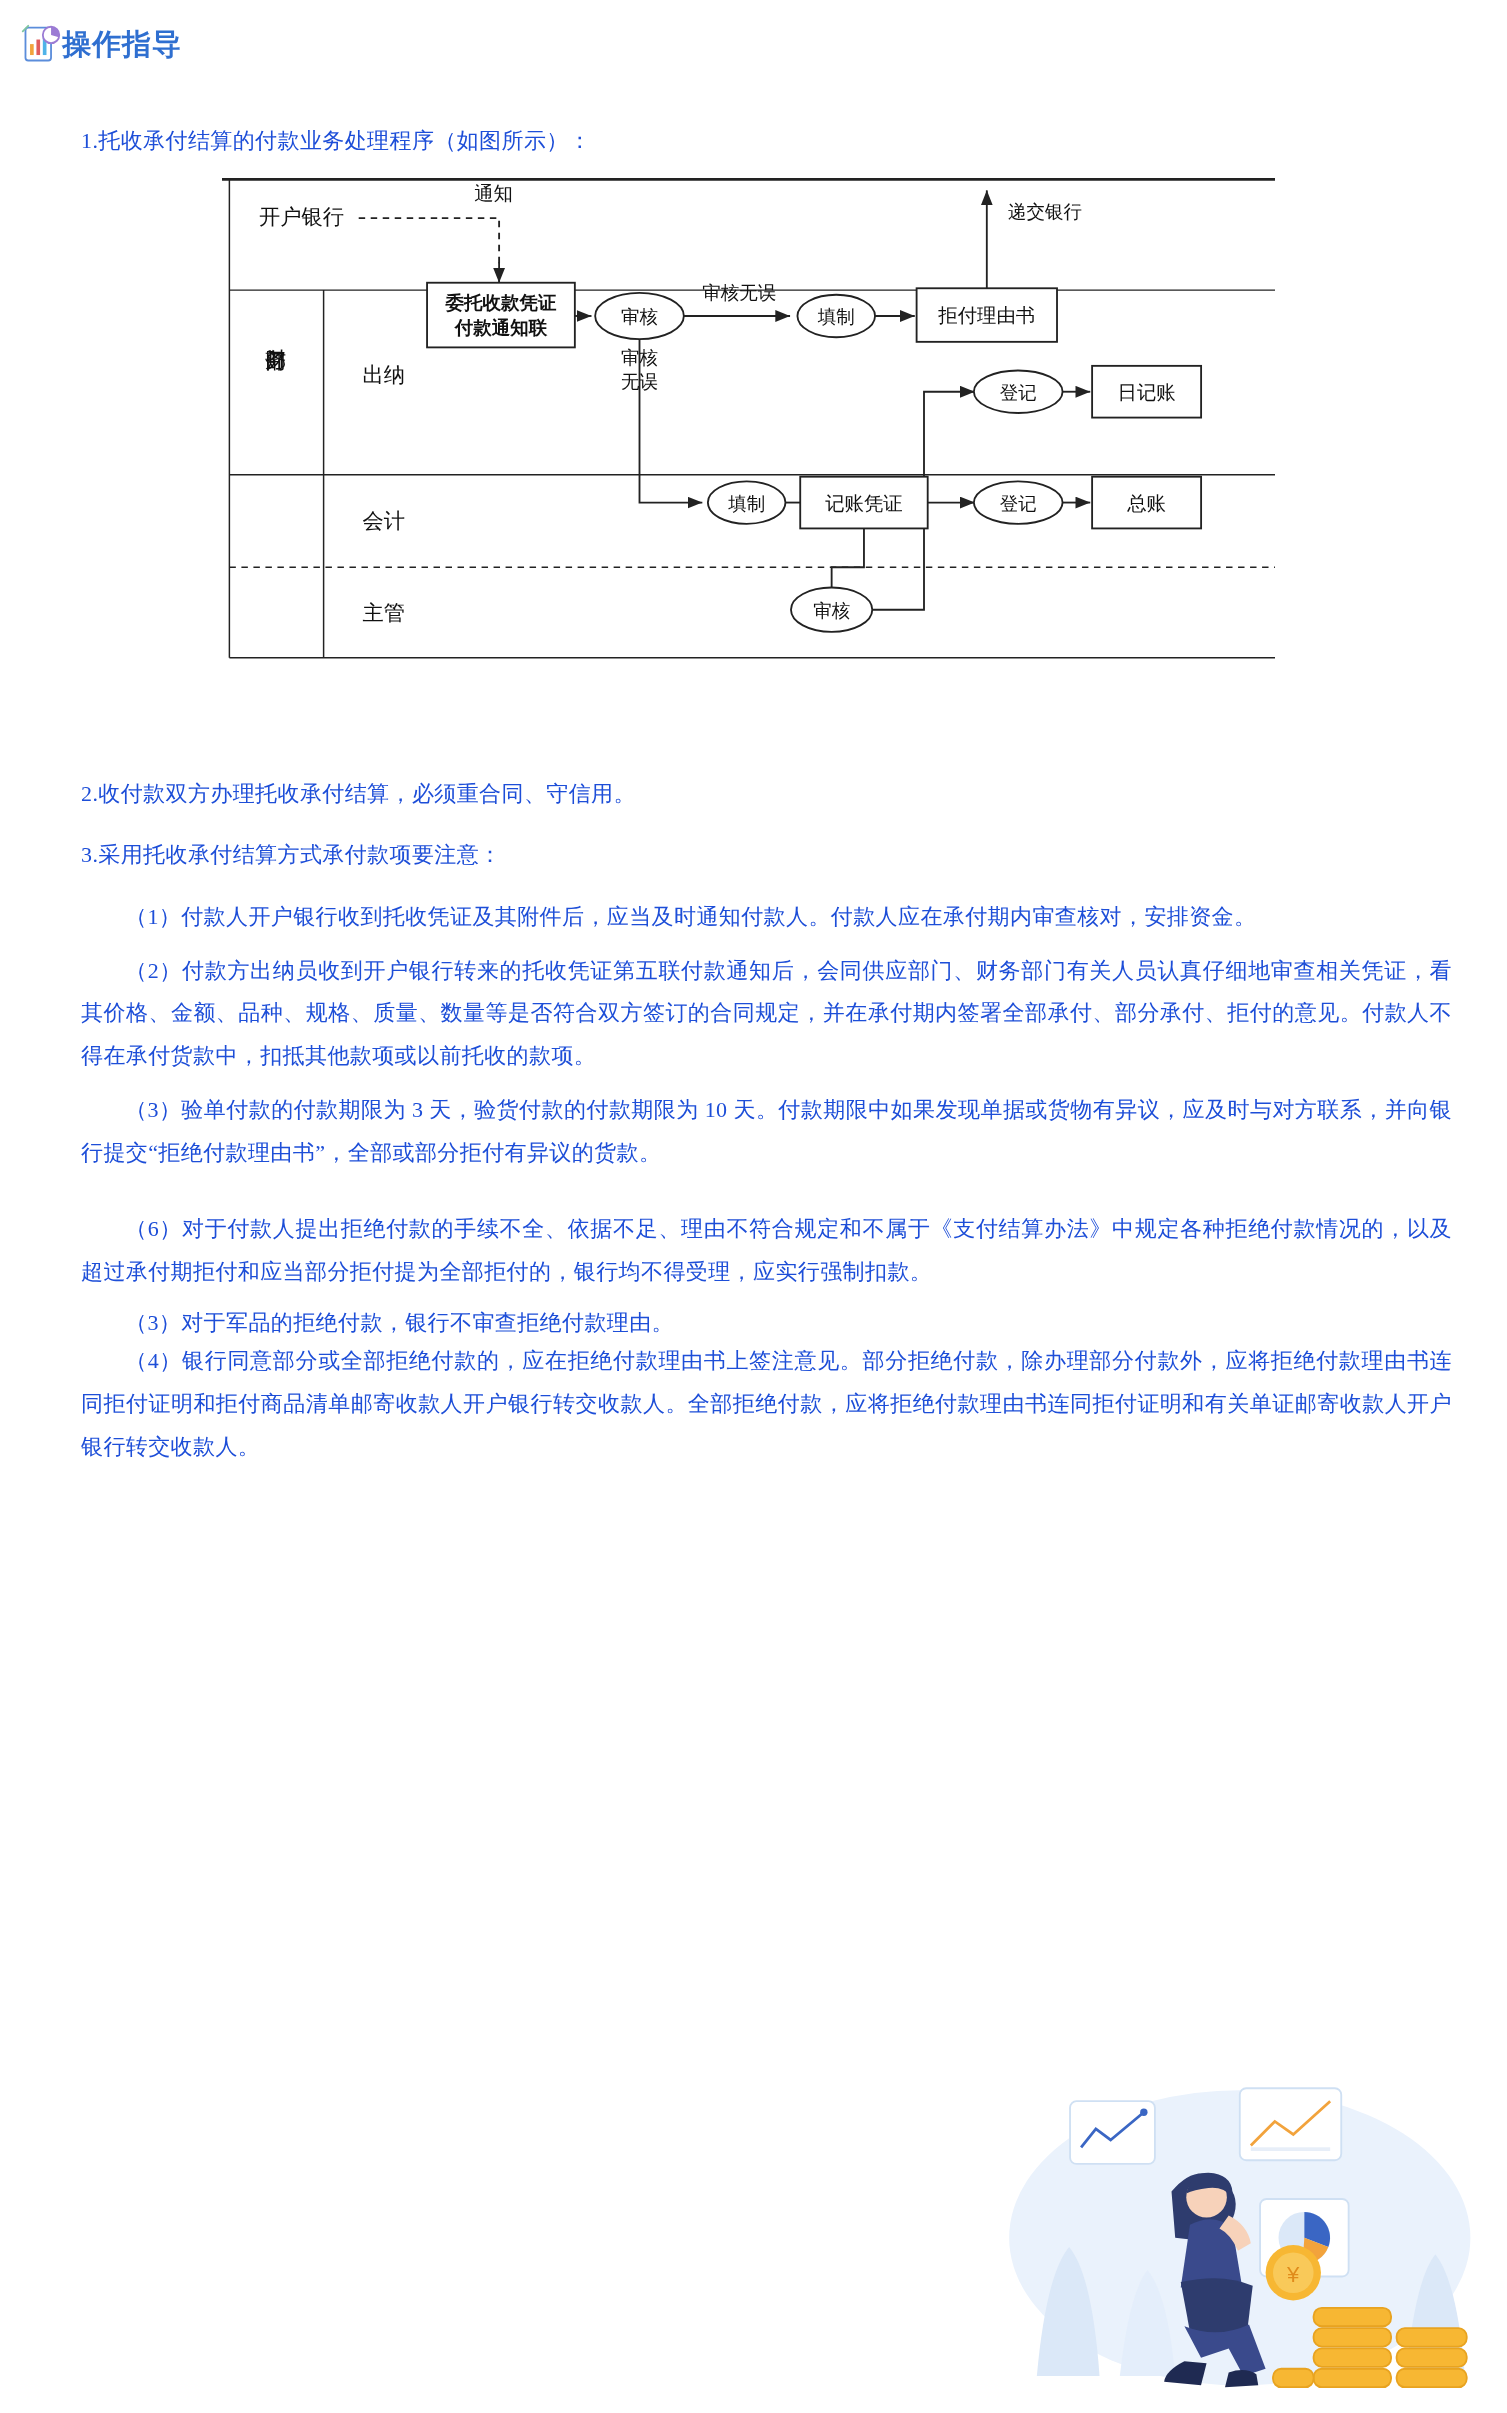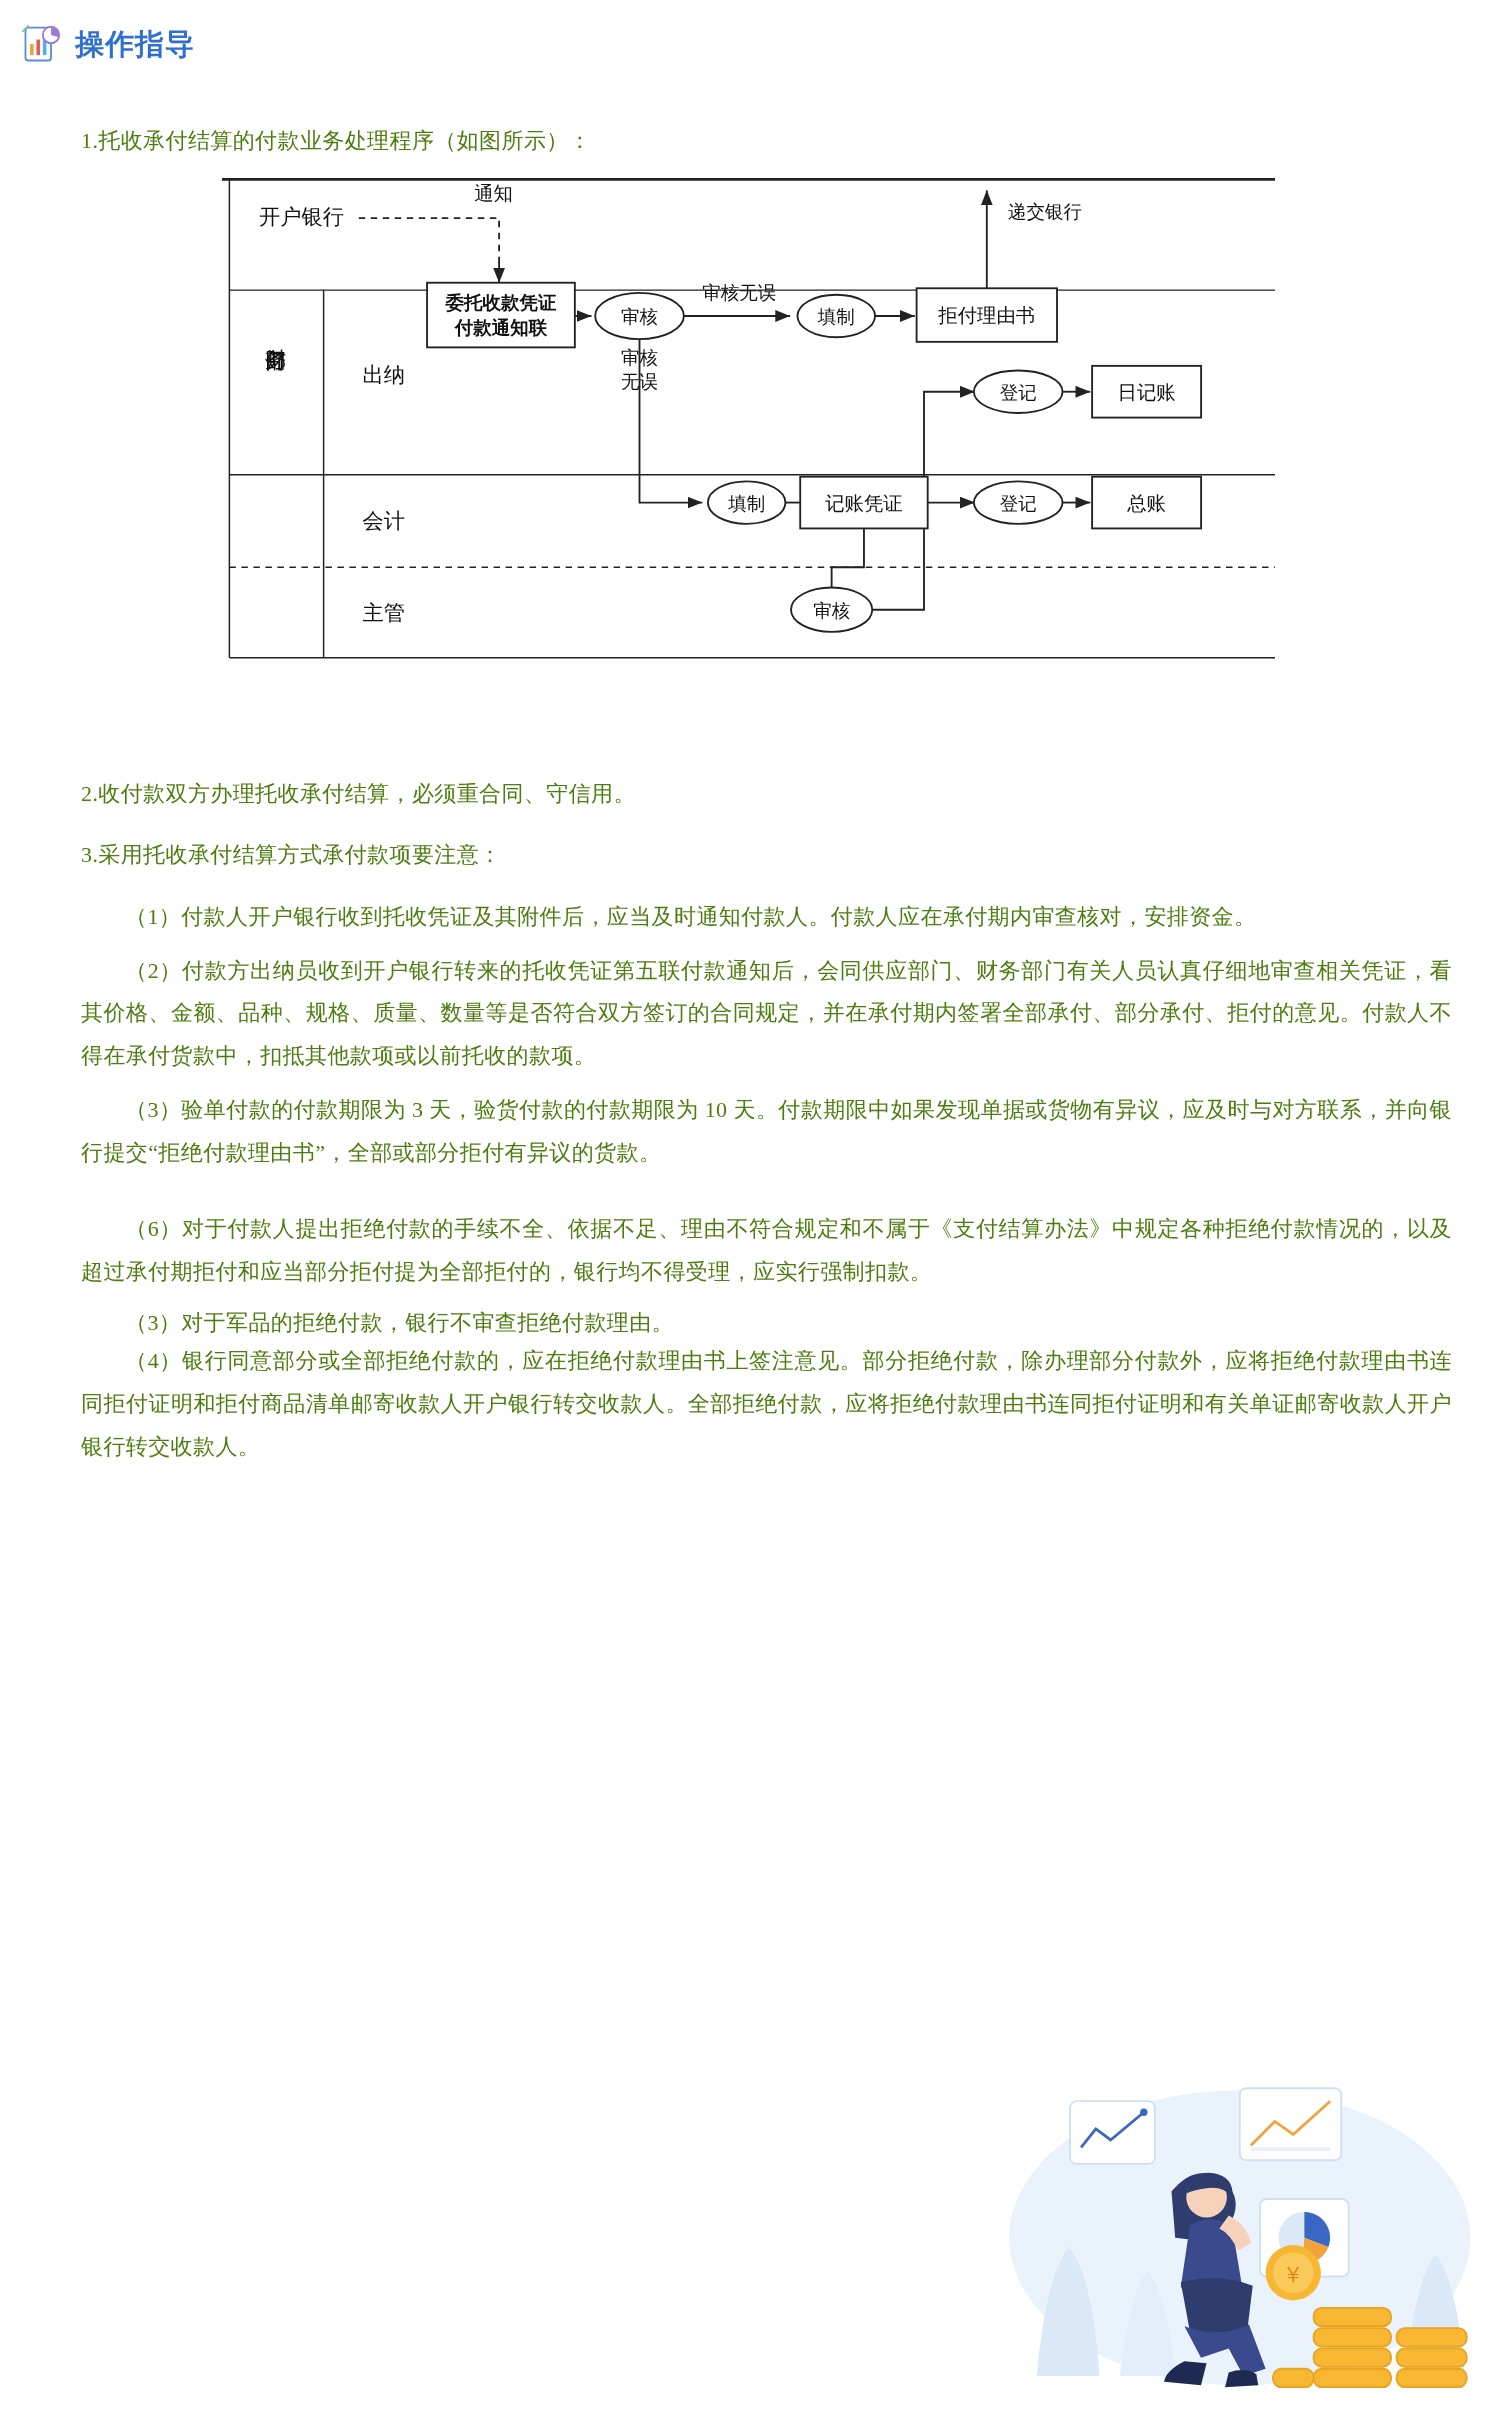--- a/index.html
+++ b/index.html
@@ -16,21 +16,20 @@
     overflow: hidden;
   }
 
   
   .header {
     position: absolute;
     top: 24px;
     left: 20.3px;
     display: flex;
     align-items: center;
-    gap: 13px;
   }
   .header-icon {
     width: 42px;
     height: 42px;
     position: relative;
   }
   .header-title {
     font-family: "Liberation Sans", sans-serif;
     font-size: 29px;
     font-weight: bold;
@@ -41,21 +40,21 @@
   
   .content {
     position: absolute;
     top: 120px;
     left: 0;
     width: 1507px;
   }
   .para {
     font-size: 22px;
     line-height: 1.95;
-    color: #4d7c0f;
+    color: #1d4ed8;
     margin: 0;
     padding: 0 55px 0 81px;
     text-align: justify;
     letter-spacing: 0.4px;
   }
   .para.indent {
     text-indent: 2em;
   }
   .para.tight {
     line-height: 1.62;

